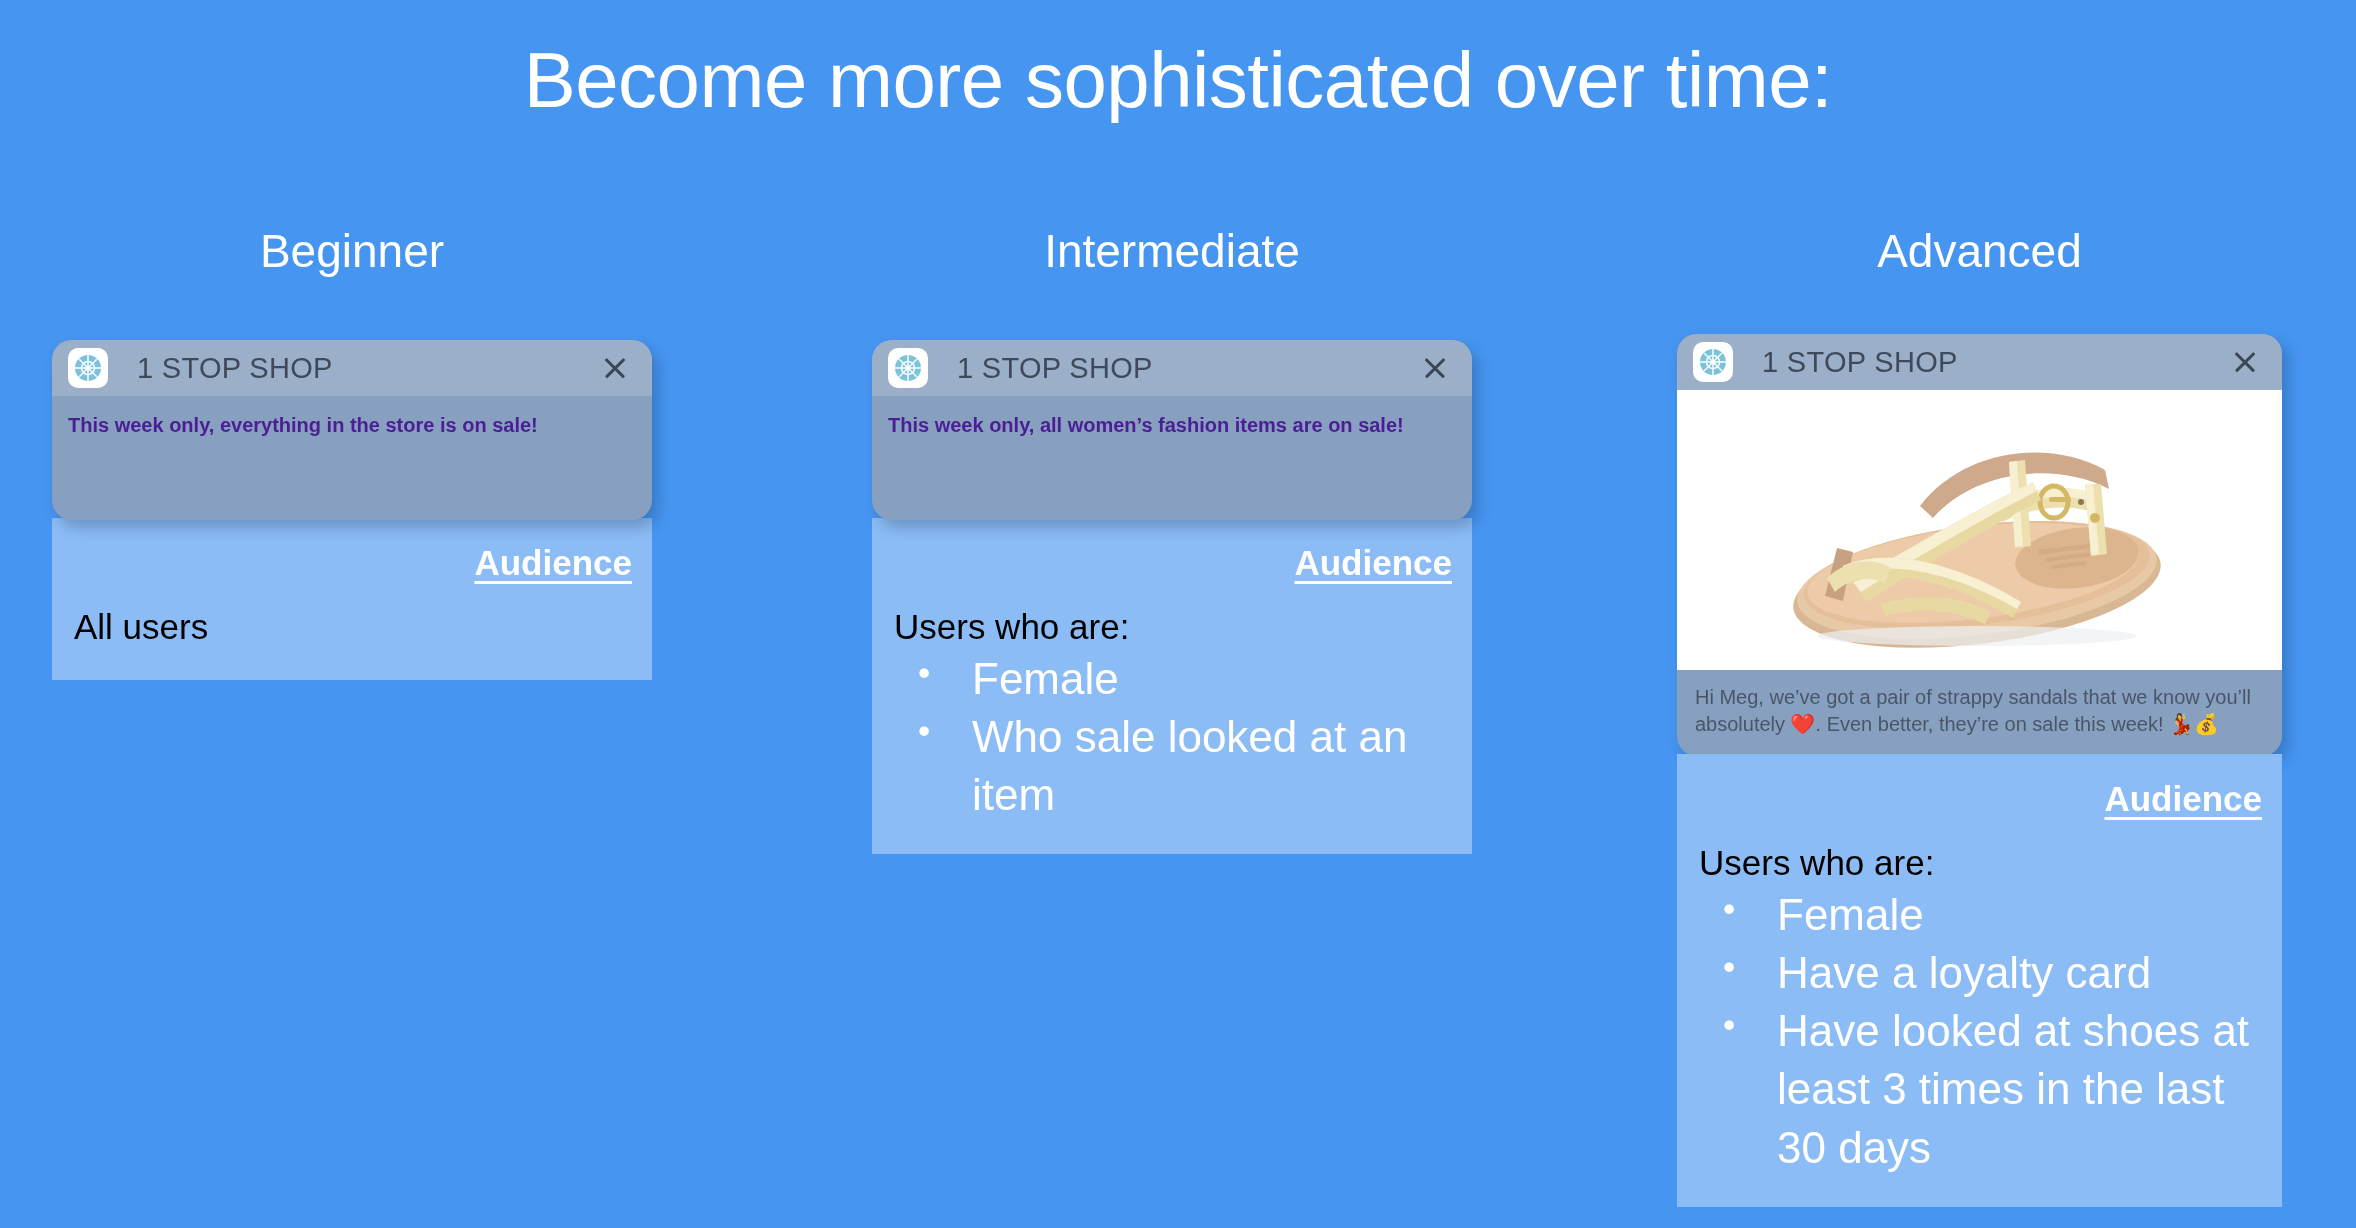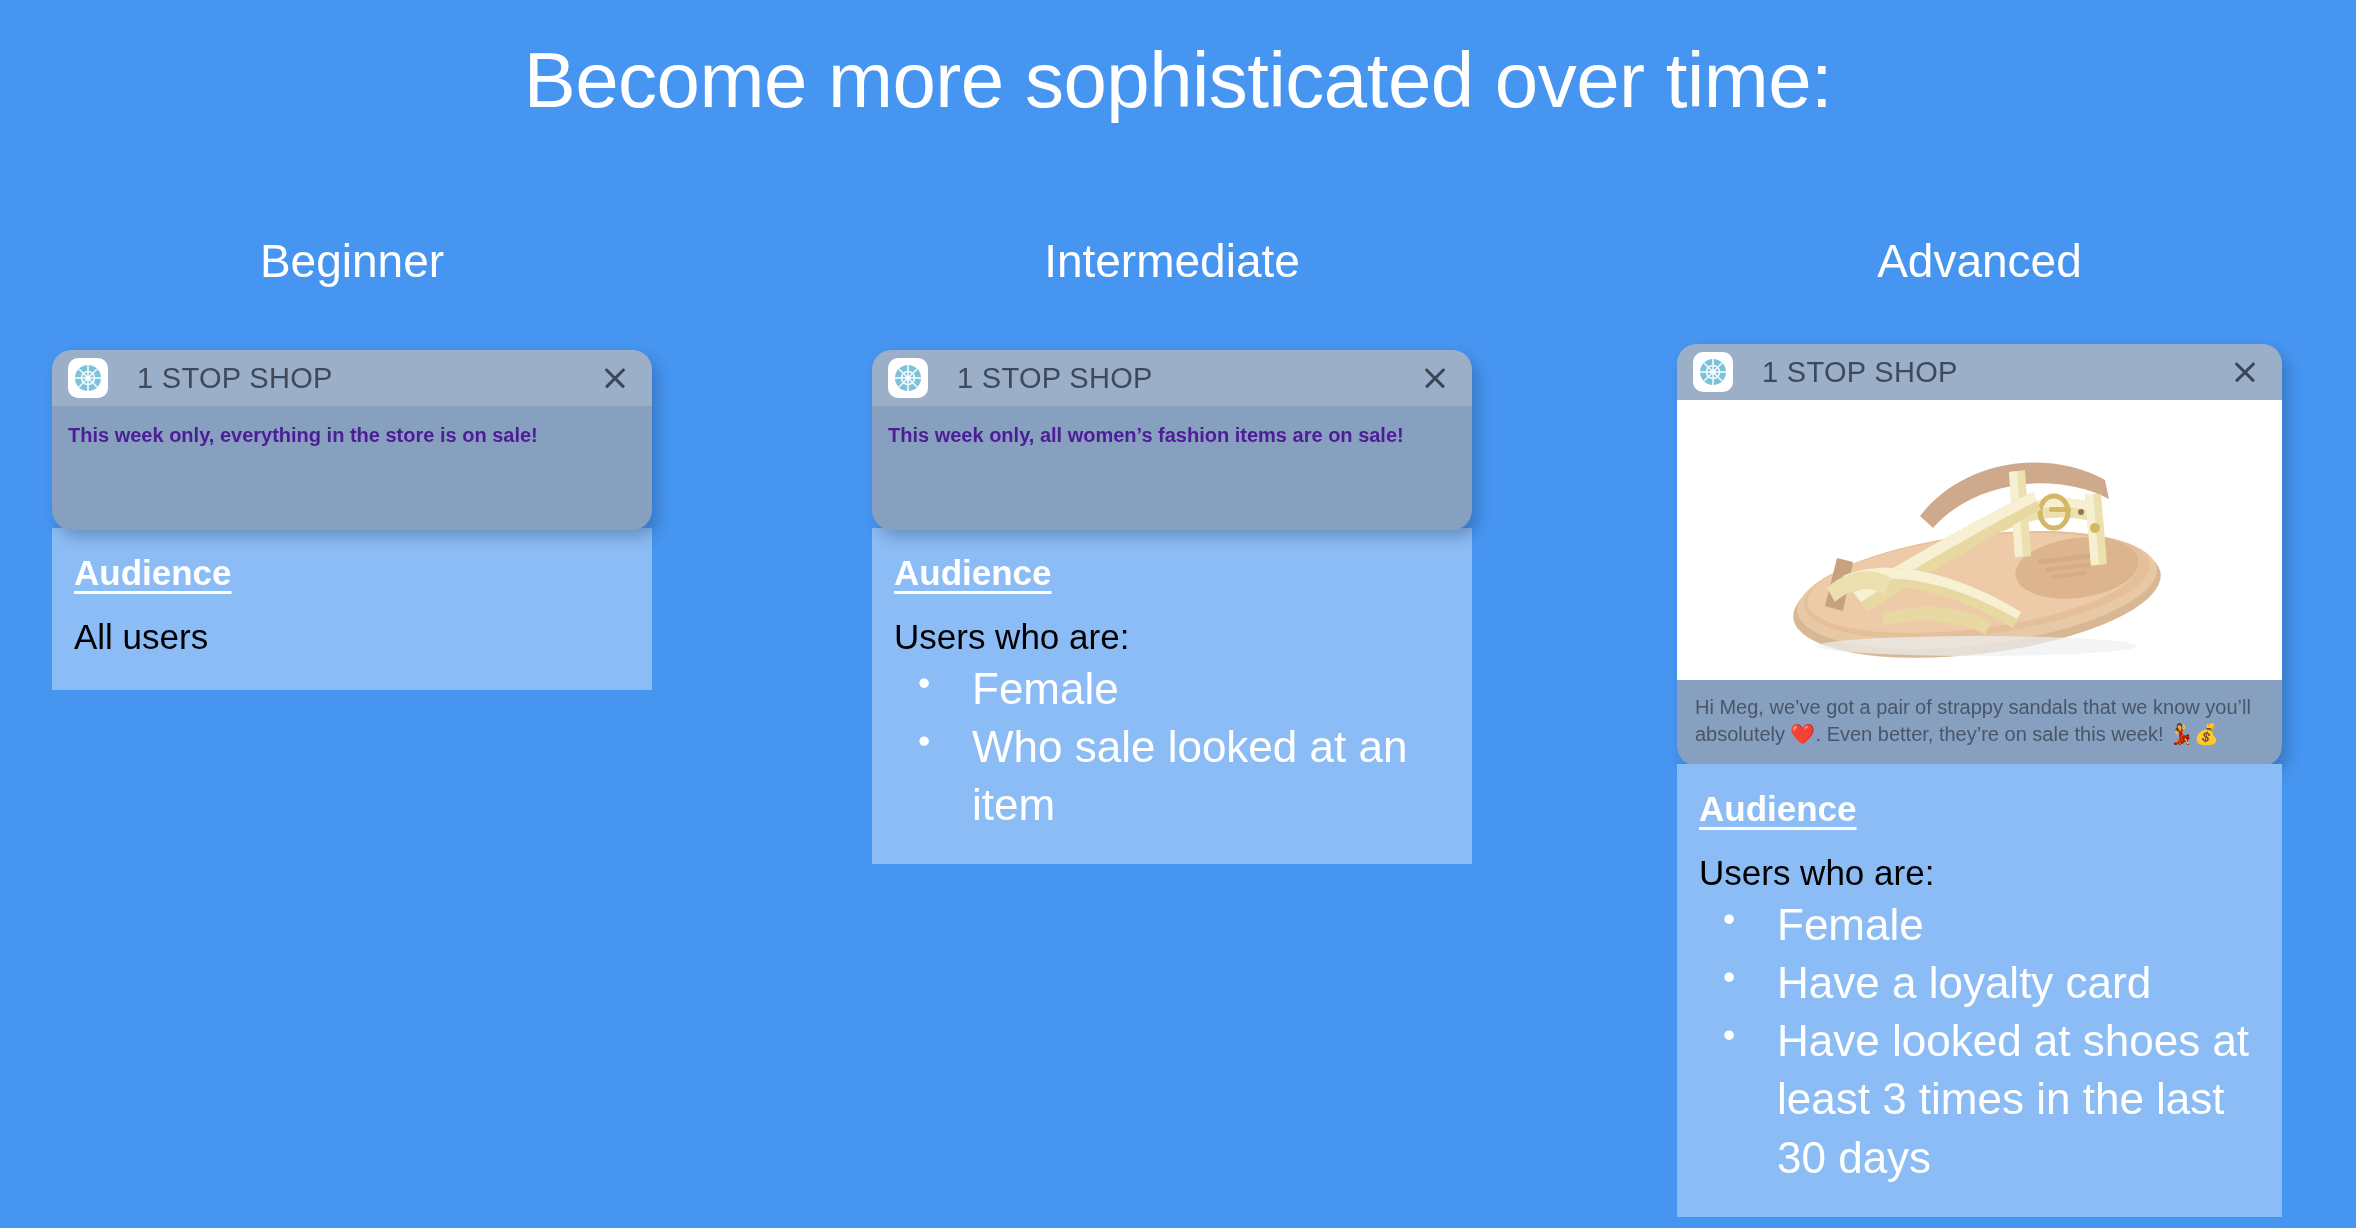--- a/index.html
+++ b/index.html
@@ -26,21 +26,21 @@
     color: #ffffff;
     font-size: 78px;
     font-weight: 400;
     letter-spacing: -0.5px;
     line-height: 1.1;
   }
 
   
   .columns {
     position: absolute;
-    top: 238px;
+    top: 228px;
     left: 0;
     width: 2356px;
     height: 980px;
   }
 
   .column {
     position: absolute;
     top: 0;
   }
 
@@ -159,21 +159,21 @@
   .audience {
     background: #8cbcf5;
     padding: 26px 20px 30px 22px;
   }
 
   .aud-beginner     { margin-top: -2px; min-height: 160px; }
   .aud-intermediate { margin-top: -2px; min-height: 228px; }
   .aud-advanced     { margin-top: -2px; min-height: 290px; }
 
   .audience-title {
-    text-align: left;
+    text-align: right;
     color: #ffffff;
     font-size: 35px;
     font-weight: bold;
     text-decoration: underline;
     text-underline-offset: 6px;
     margin-bottom: 22px;
     line-height: 1.1;
   }
 
   .audience-lead {

